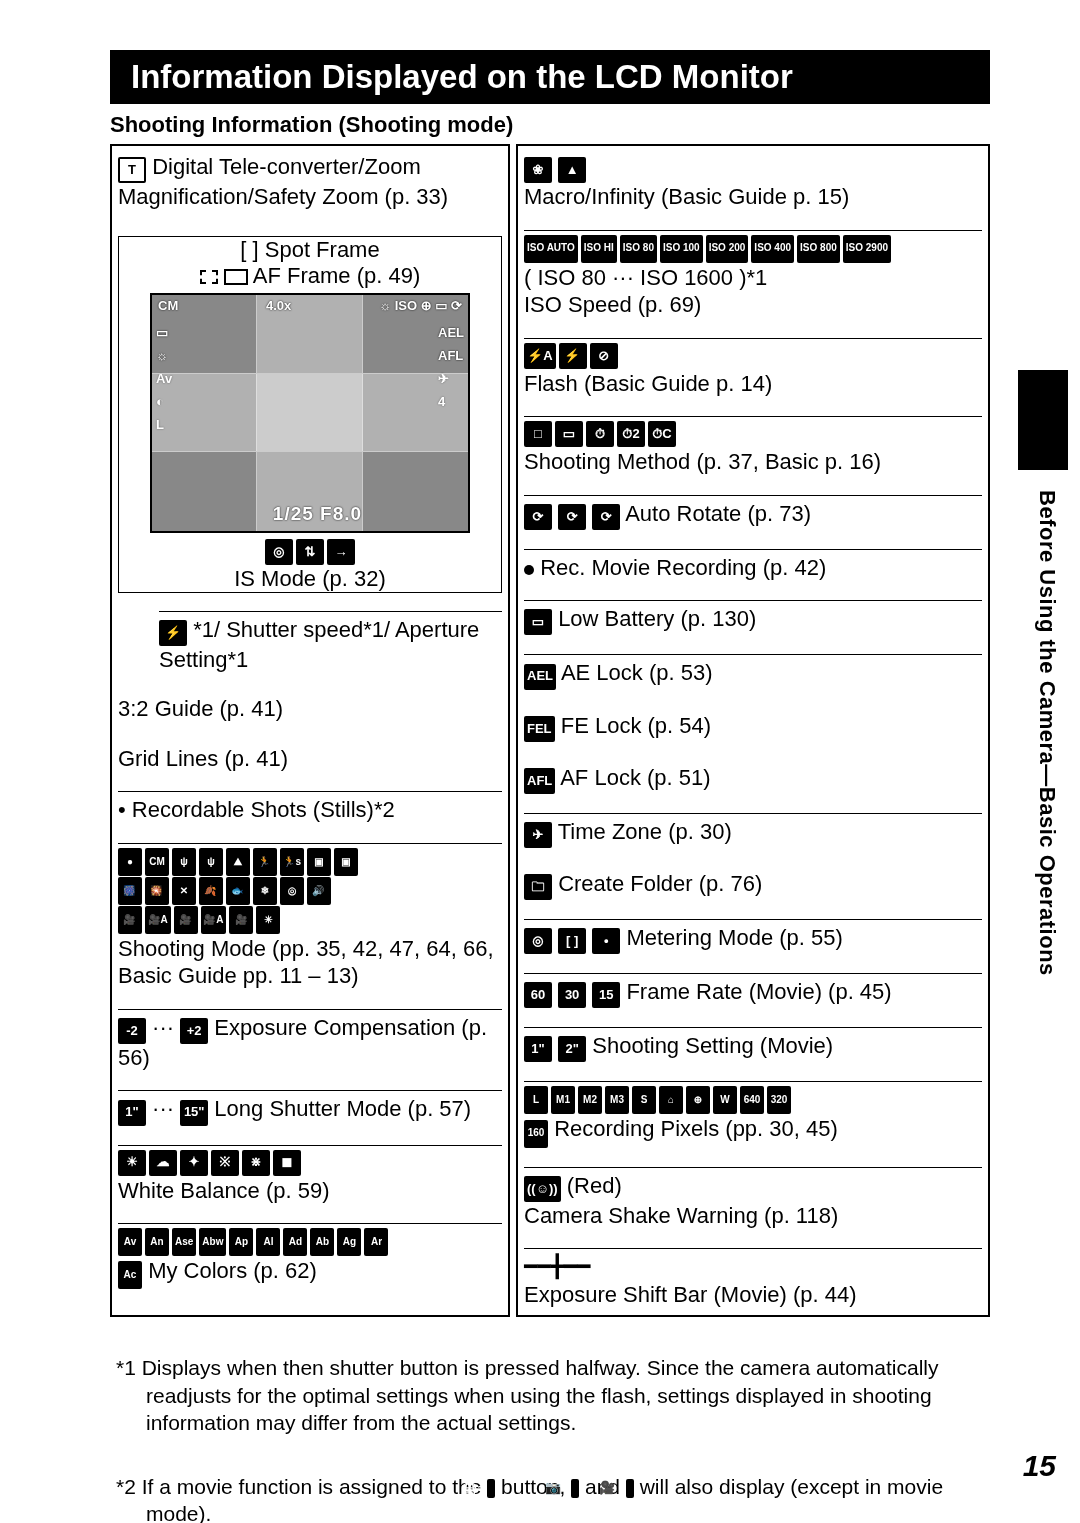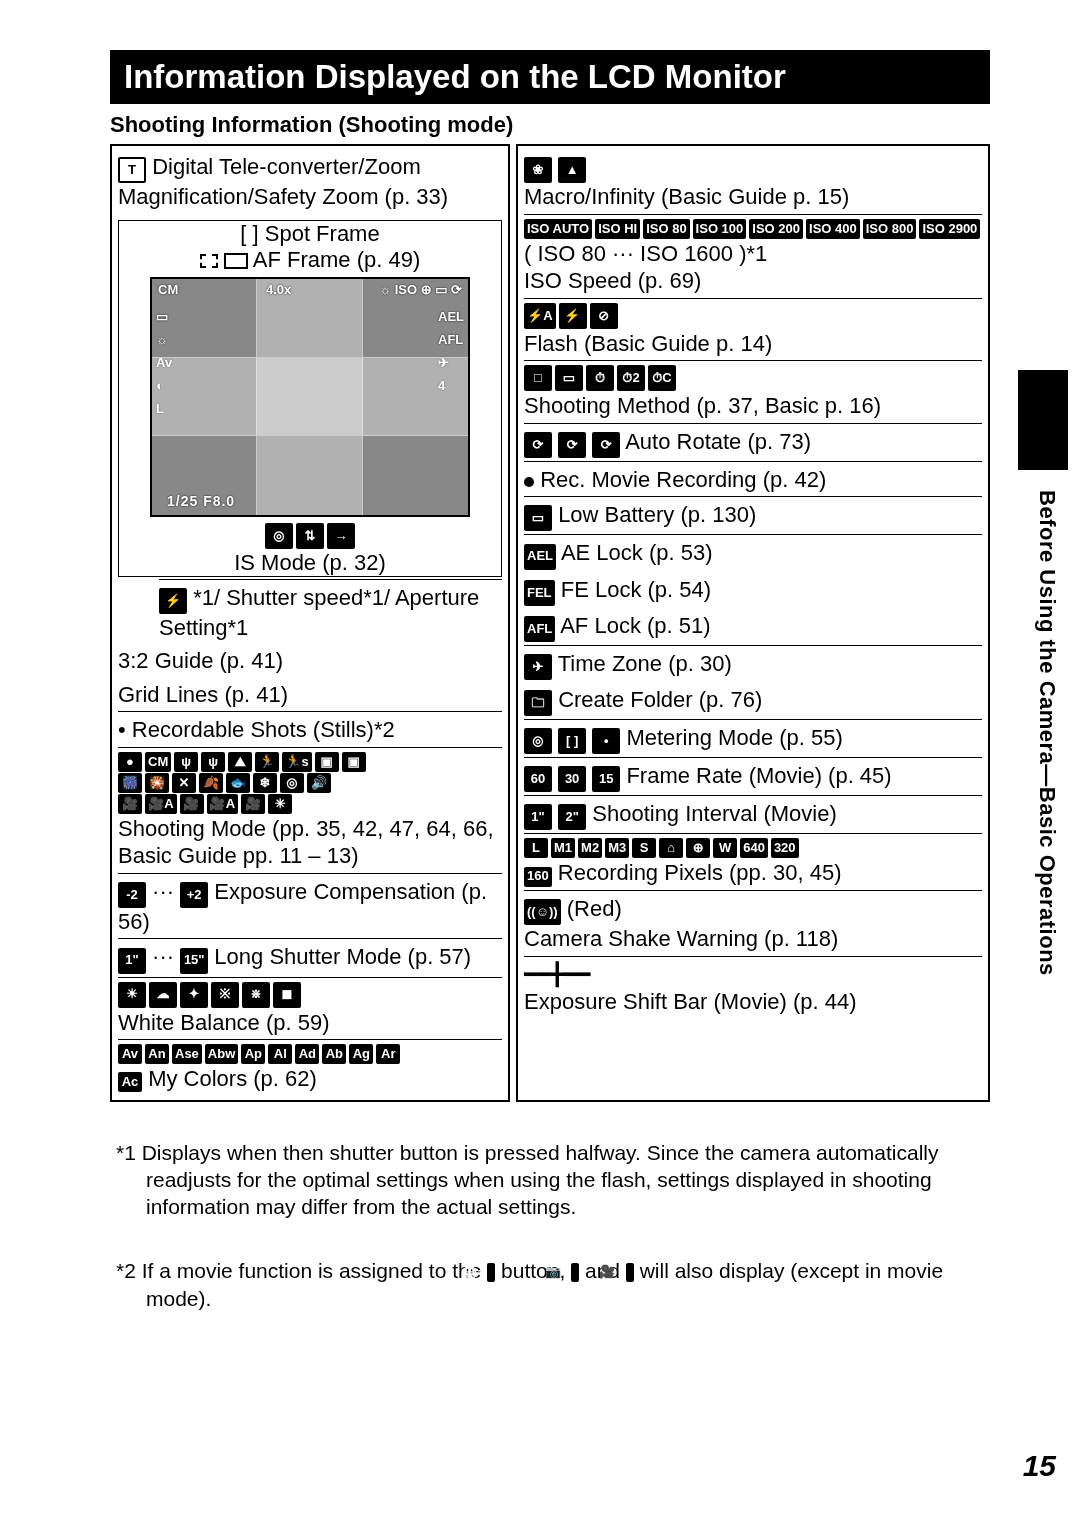--- a/index.html
+++ b/index.html
@@ -14,38 +14,38 @@
   }
   .page {
     padding: 50px 90px 20px 110px;
     position: relative;
   }
   .title-bar {
     background: #000;
     color: #fff;
     font-size: 33px;
     font-weight: bold;
-    padding: 8px 14px;
+    padding: 8px 21px;
     font-family: Arial, sans-serif;
   }
   .subtitle {
     font-size: 22px;
     font-weight: bold;
     margin: 8px 0 6px 0;
   }
   .main-row {
     display: flex;
     gap: 6px;
   }
   .left-col, .right-col {
     border: 2px solid #000;
     padding: 4px 6px;
     display: flex;
     flex-direction: column;
-    gap: 0;
+    gap: 16px;
   }
   .left-col { flex: 0 0 400px; }
   .right-col { flex: 1; }
 
   .item {
     font-size: 22px;
     line-height: 1.25;
     padding: 3px 0;
   }
   .item + .item.ruled { border-top: 1px solid #000; margin-top: 0px; padding-top: 4px;}
@@ -57,21 +57,21 @@
     background: #000;
     color: #fff;
     font-size: 13px;
     font-weight: bold;
     min-width: 28px;
     height: 26px;
     padding: 0 3px;
     border-radius: 2px;
   }
   .ibox.w { background:#fff; color:#000; border:2px solid #000;}
-  .ibox.sm { min-width: 24px; height: 20px; font-size: 13px;}
+  .ibox.sm { min-width: 24px; height: 28px; font-size: 10px;}
 
   
   .screen-block {
     border: 1px solid #000;
     padding: 0;
     margin-top: 6px;
     display: flex;
     flex-direction: column;
     align-items: center;
     font-size: 22px;
@@ -91,21 +91,21 @@
   }
   .screen::before { left:33%; top:0; width:33%; height:100%; border-left:1px solid #ccc; border-right:1px solid #ccc;}
   .screen::after { top:33%; left:0; height:33%; width:100%; border-top:1px solid #ccc; border-bottom:1px solid #ccc;}
   .screen .osd {
     position:absolute; color:#fff; font-size:13px; font-weight:bold;
     text-shadow:0 0 2px #000;
   }
   .screen .topbar { top:3px; left:6px; right:6px; display:flex; justify-content:space-between;}
   .screen .leftbar { top:30px; left:4px; display:flex; flex-direction:column; gap:8px;}
   .screen .rightbar { top:30px; right:4px; display:flex; flex-direction:column; gap:8px;}
-  .screen .bot { bottom:6px; left:15px; right:0; font-size:14px; letter-spacing:1px;}
+  .screen .bot { bottom:6px; left:15px; right:0; text-align:center; font-size:19px; letter-spacing:1px;}
   .dot { width:10px; height:10px; border-radius:50%; background:#000; display:inline-block;}
 
   .side-tab {
     position: absolute;
     right: 12px;
     top: 370px;
     width: 50px;
     height: 100px;
     background: #000;
   }
@@ -367,21 +367,21 @@
       <div class="item ruled">
         <span class="ibox">60</span>
         <span class="ibox">30</span>
         <span class="ibox">15</span>
         <span>Frame Rate (Movie) (p. 45)</span>
       </div>
 
       <div class="item ruled">
         <span class="ibox">1"</span>
         <span class="ibox">2"</span>
-        <span>Shooting Interval (Movie)</span>
+        <span>Shooting Setting (Movie)</span>
       </div>
 
       <div class="item ruled">
         <div class="icon-row">
           <span class="ibox sm">L</span>
           <span class="ibox sm">M1</span>
           <span class="ibox sm">M2</span>
           <span class="ibox sm">M3</span>
           <span class="ibox sm">S</span>
           <span class="ibox sm">⌂</span>

